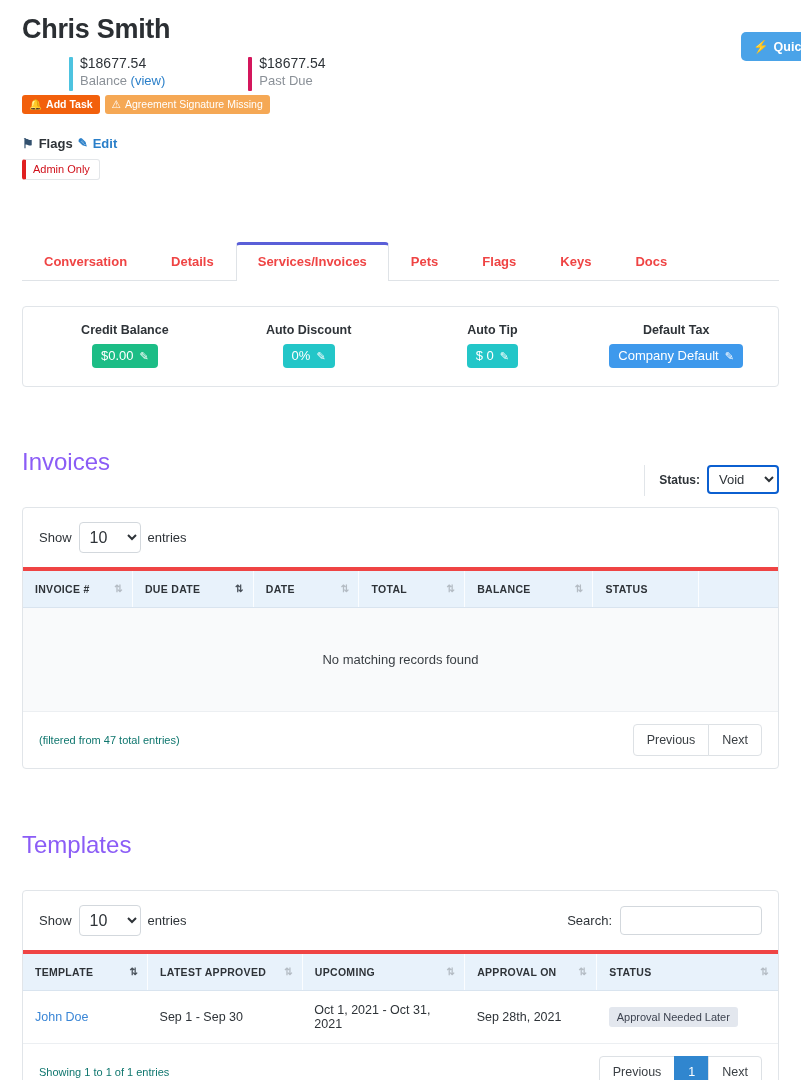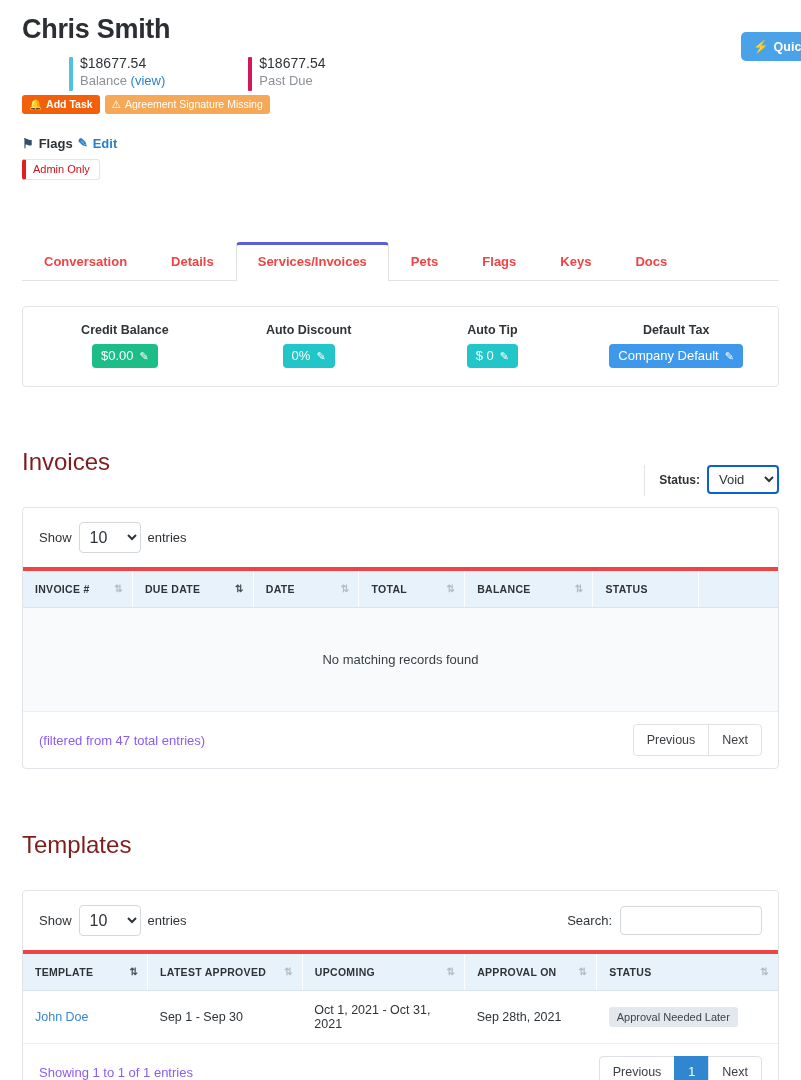--- a/index.html
+++ b/index.html
@@ -99,21 +99,21 @@
   .chip.green { background: #1cbd86; }
   .chip.teal  { background: #23c6c8; }
   .chip.blue  { background: #3e99ec; }
   .chip .pencil { font-size: 11px; }
 
   
   .section-head {
     display: flex; align-items: flex-end; justify-content: space-between;
     margin-top: 42px; border-bottom: 1px solid transparent;
   }
-  .section-title { font-size: 24px; color: #7f1d1d; font-weight: normal; }
+  .section-title { font-size: 24px; color: #8b5cf6; font-weight: normal; }
   .status-filter {
     display: flex; align-items: center; gap: 7px;
     border-left: 1px solid #e1e5e9; padding-left: 14px; padding-bottom: 2px;
   }
   .status-filter .lbl { font-size: 12px; font-weight: bold; color: #2e3338; }
   .status-select {
     font-family: "Liberation Sans", sans-serif; font-size: 13px;
     padding: 4px 6px; border-radius: 4px;
     border: 2px solid #0b5fd0; outline: none;
     color: #2e3338; background: #fff; width: 72px;
@@ -167,21 +167,21 @@
   .link-cell { color: #3a86d6; text-decoration: none; }
   .status-chip {
     display: inline-block; background: #e3e7ee; color: #3d4350;
     font-size: 11px; border-radius: 3px; padding: 4px 8px;
   }
 
   .card-bottom {
     display: flex; align-items: center; justify-content: space-between;
     padding: 12px 16px;
   }
-  .info-text { font-size: 13px; color: #8b5cf6; }
+  .info-text { font-size: 11px; color: #0f766e; }
   .pager { display: flex; }
   .pg {
     font-size: 12.5px; color: #3a3f44; background: #fff;
     border: 1px solid #dde1e5; padding: 7px 13px; margin-left: -1px;
     cursor: pointer; line-height: 16px;
   }
   .pg:first-child { border-radius: 4px 0 0 4px; margin-left: 0; }
   .pg:last-child  { border-radius: 0 4px 4px 0; }
   .pg.current { background: #3086cf; border-color: #3086cf; color: #fff; }
 </style>

